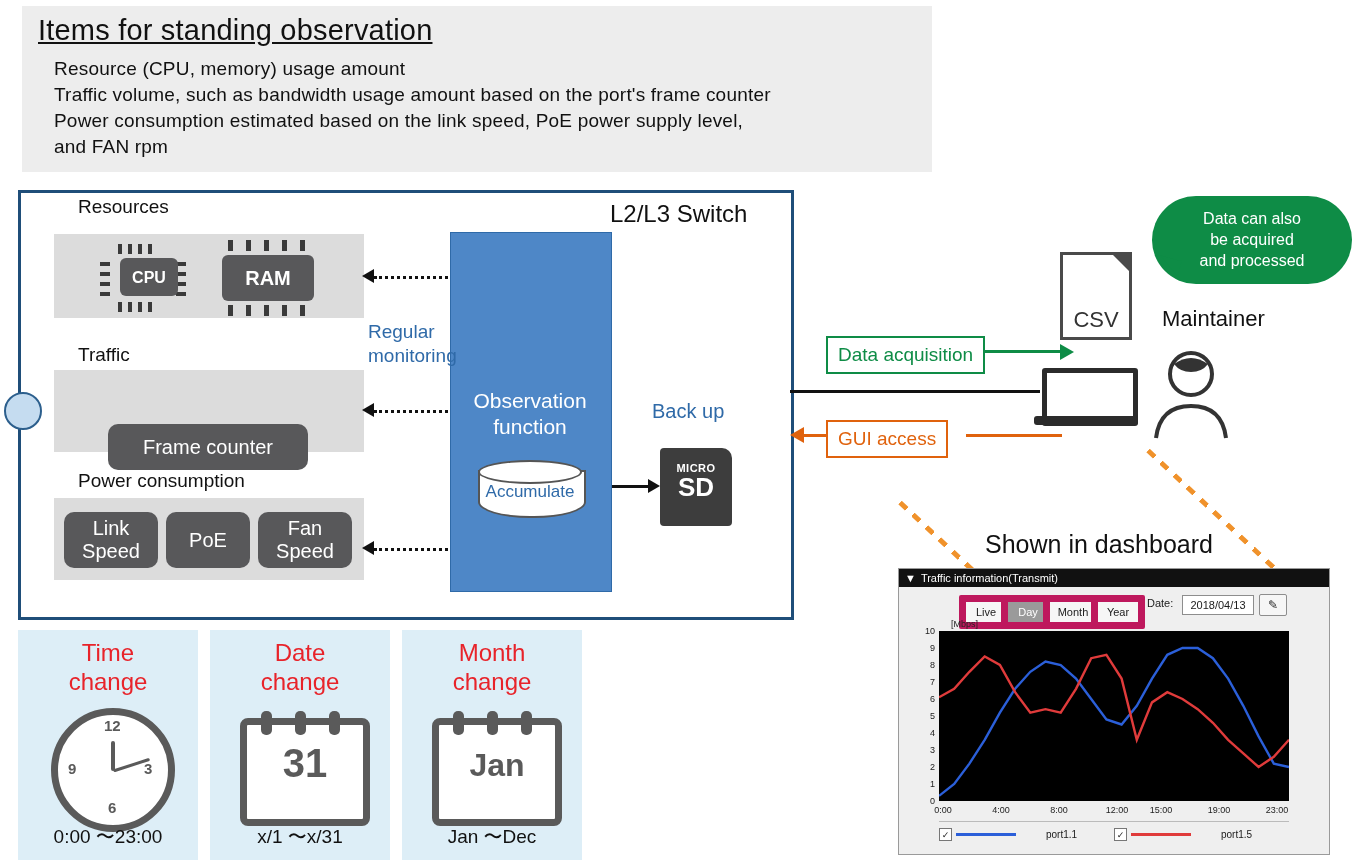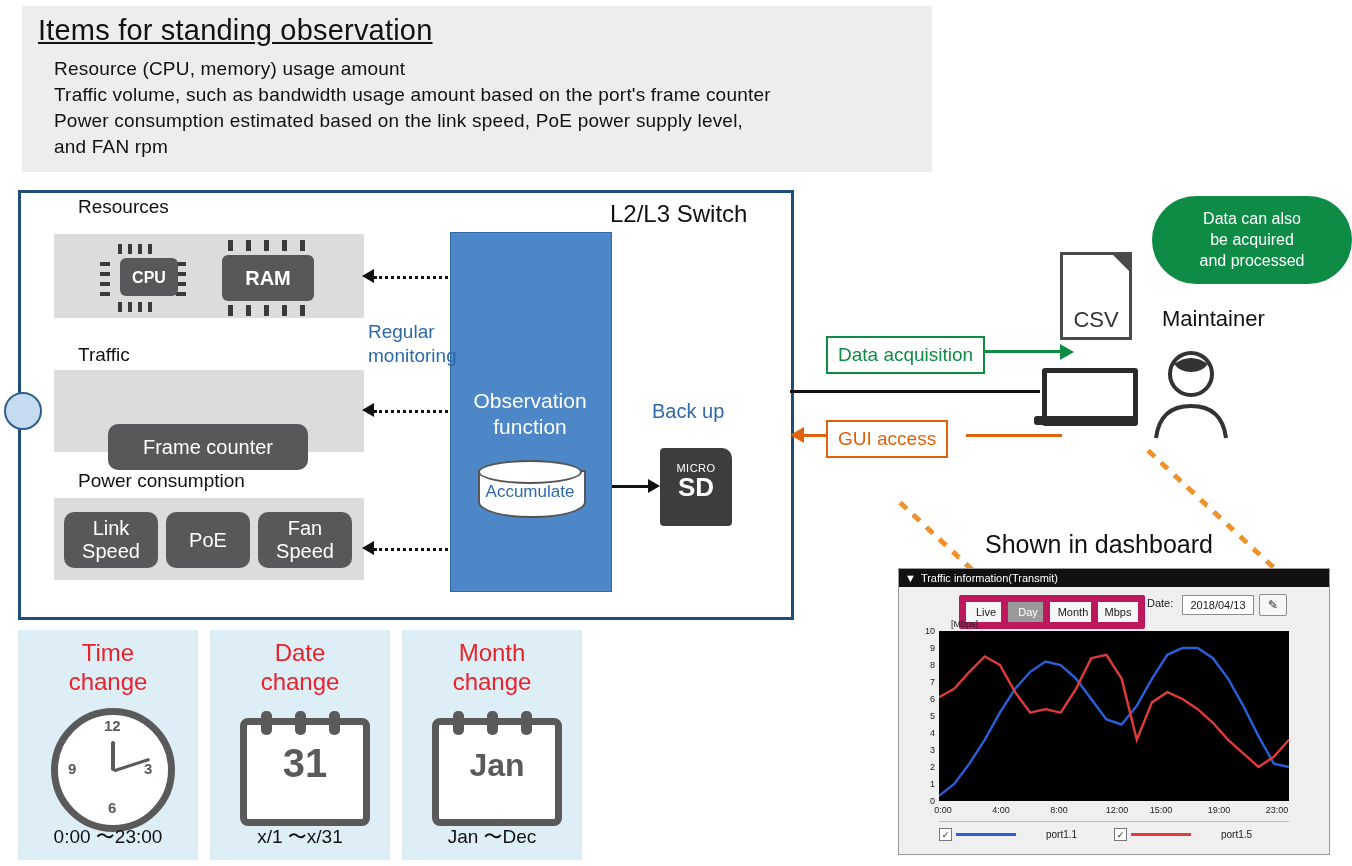--- a/index.html
+++ b/index.html
@@ -78,21 +78,21 @@
     position:absolute;left:0;top:22px;width:104px;text-align:center;font-size:17px;color:#2f6aa8;
   }
 
   
   #sd-card{
     left:660px;top:448px;width:72px;height:78px;background:#3d3d3d;border-radius:4px 10px 4px 4px;
   }
   #sd-text{
     position:absolute;left:0;top:14px;width:72px;text-align:center;color:#fff;
   }
-  #sd-micro{font-size:11px;font-weight:normal;letter-spacing:0.5px;}
+  #sd-micro{font-size:11px;font-weight:bold;letter-spacing:0.5px;}
   #sd-sd{font-size:26px;font-weight:bold;line-height:26px;}
 
   #backup-label{left:652px;top:400px;font-size:20px;color:#2f6aa8;}
   #regular-label{left:368px;top:320px;font-size:19px;color:#2f6aa8;line-height:24px;width:110px;}
 
   
   .dotted-arrow{height:0;border-top:3px dotted #111;position:absolute;}
   .arrowhead-left{
     position:absolute;width:0;height:0;border-top:7px solid transparent;
     border-bottom:7px solid transparent;border-right:12px solid #111;
@@ -421,21 +421,21 @@
 
 <div class="abs" id="dash">
   <div id="dash-bar">
     <span style="margin-right:5px;">▼</span>
     <span>Traffic information(Transmit)</span>
   </div>
 
   <div class="dash-btn" id="btn-live">Live</div>
   <div class="dash-btn" id="btn-day">Day</div>
   <div class="dash-btn" id="btn-month">Month</div>
-  <div class="dash-btn" id="btn-year">Mbps</div>
+  <div class="dash-btn" id="btn-year">Year</div>
   <div id="date-label">Date:</div>
   <div id="date-value">2018/04/13</div>
   <div id="pencil-btn">✎</div>
 
   <div id="unit-label">[Mbps]</div>
 
   <div class="ytick" style="top:62px;  right:394px;">10</div>
   <div class="ytick" style="top:79px;  right:394px;">9</div>
   <div class="ytick" style="top:96px;  right:394px;">8</div>
   <div class="ytick" style="top:113px; right:394px;">7</div>

